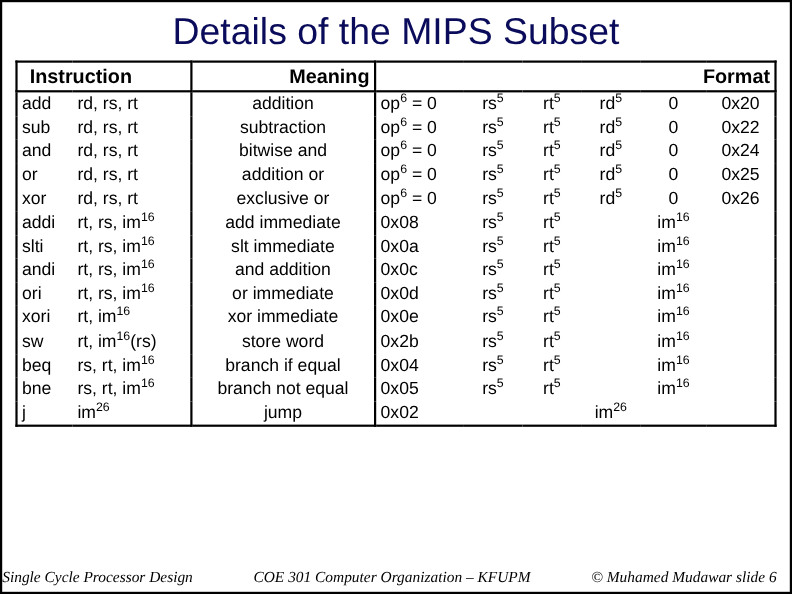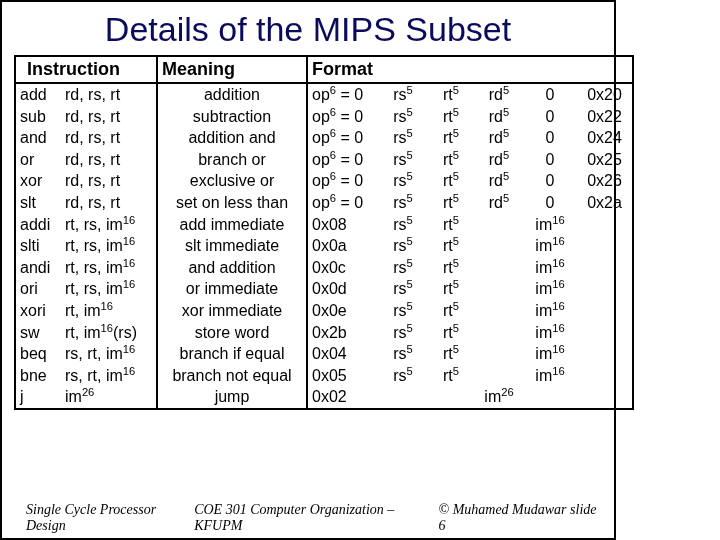--- a/index.html
+++ b/index.html
@@ -1,18 +1,18 @@
 <!DOCTYPE html>
 <html><head>
 <meta charset="utf-8">
 <style>
   * { margin: 0; padding: 0; box-sizing: border-box; }
   html, body { width: 720px; height: 540px; background: #fff; font-family: Arial, sans-serif; }
   .slide {
-    width: 616px; height: 540px;
+    width: 720px; height: 540px;
     border: 2px solid #000;
     position: relative;
     display: flex; flex-direction: column;
     padding: 8px 12px 4px 12px;
   }
   .title {
     font-family: "Comic Sans MS", cursive, sans-serif;
     font-size: 34px;
     color: #0a0b5a;
     text-align: center;
@@ -34,41 +34,41 @@
   table.mips col.c-f3  { width: 48px; }
   table.mips col.c-f4  { width: 54px; }
   table.mips col.c-f5  { width: 56px; }
   table.mips thead th {
     font-weight: bold;
     font-size: 18px;
     border-top: 2px solid #000;
     border-bottom: 2px solid #000;
     border-right: 2px solid #000;
     padding: 2px 4px;
-    text-align: left;
+    text-align: right;
   }
   table.mips thead th.instr { text-align: left; border-left: 2px solid #000; padding-left: 11px; }
   table.mips tbody td {
     padding: 0 4px;
     line-height: 1.35;
     vertical-align: top;
     white-space: nowrap;
   }
   td.mn  { text-align: left; border-left: 2px solid #000; }
   td.ops { text-align: left; border-right: 2px solid #000; }
   td.mean{ text-align: center; border-right: 2px solid #000; }
   td.f0  { text-align: left; }
   td.f1, td.f2, td.f3, td.f4 { text-align: center; }
   td.f5  { text-align: center; border-right: 2px solid #000; }
   tbody tr.lastrow td { border-bottom: 2px solid #000; }
   sup { font-size: 0.7em; line-height: 0; }
   
   .footer {
     position: absolute;
-    left: 24px; right: 12px; bottom: 4px;
+    left: 0; right: 12px; bottom: 4px;
     display: flex; justify-content: space-between;
     font-family: "Brush Script MT", cursive;
     font-size: 14px; font-style: italic;
     color: #000;
   }
 </style>
 </head>
 <body>
 
 <div class="slide">
@@ -112,60 +112,49 @@
           <td class="f0">op<sup>6</sup> = 0</td>
           <td class="f1">rs<sup>5</sup></td>
           <td class="f2">rt<sup>5</sup></td>
           <td class="f3">rd<sup>5</sup></td>
           <td class="f4">0</td>
           <td class="f5">0x22</td>
         </tr>
         <tr>
           <td class="mn">and</td>
           <td class="ops">rd, rs, rt</td>
-          <td class="mean">addition and</td>
+          <td class="mean">bitwise and</td>
           <td class="f0">op<sup>6</sup> = 0</td>
           <td class="f1">rs<sup>5</sup></td>
           <td class="f2">rt<sup>5</sup></td>
           <td class="f3">rd<sup>5</sup></td>
           <td class="f4">0</td>
           <td class="f5">0x24</td>
         </tr>
         <tr>
           <td class="mn">or</td>
           <td class="ops">rd, rs, rt</td>
-          <td class="mean">branch or</td>
+          <td class="mean">addition or</td>
           <td class="f0">op<sup>6</sup> = 0</td>
           <td class="f1">rs<sup>5</sup></td>
           <td class="f2">rt<sup>5</sup></td>
           <td class="f3">rd<sup>5</sup></td>
           <td class="f4">0</td>
           <td class="f5">0x25</td>
         </tr>
         <tr>
           <td class="mn">xor</td>
           <td class="ops">rd, rs, rt</td>
           <td class="mean">exclusive or</td>
           <td class="f0">op<sup>6</sup> = 0</td>
           <td class="f1">rs<sup>5</sup></td>
           <td class="f2">rt<sup>5</sup></td>
           <td class="f3">rd<sup>5</sup></td>
           <td class="f4">0</td>
           <td class="f5">0x26</td>
-        </tr>
-        <tr>
-          <td class="mn">slt</td>
-          <td class="ops">rd, rs, rt</td>
-          <td class="mean">set on less than</td>
-          <td class="f0">op<sup>6</sup> = 0</td>
-          <td class="f1">rs<sup>5</sup></td>
-          <td class="f2">rt<sup>5</sup></td>
-          <td class="f3">rd<sup>5</sup></td>
-          <td class="f4">0</td>
-          <td class="f5">0x2a</td>
         </tr>
         <tr>
           <td class="mn">addi</td>
           <td class="ops">rt, rs, im<sup>16</sup></td>
           <td class="mean">add immediate</td>
           <td class="f0">0x08</td>
           <td class="f1">rs<sup>5</sup></td>
           <td class="f2">rt<sup>5</sup></td>
           <td class="f3"></td>
           <td class="f4">im<sup>16</sup></td>

